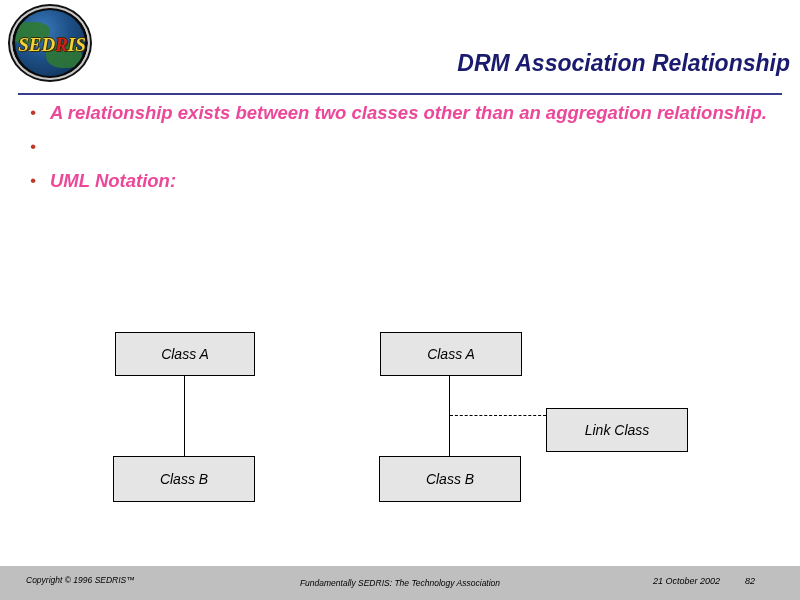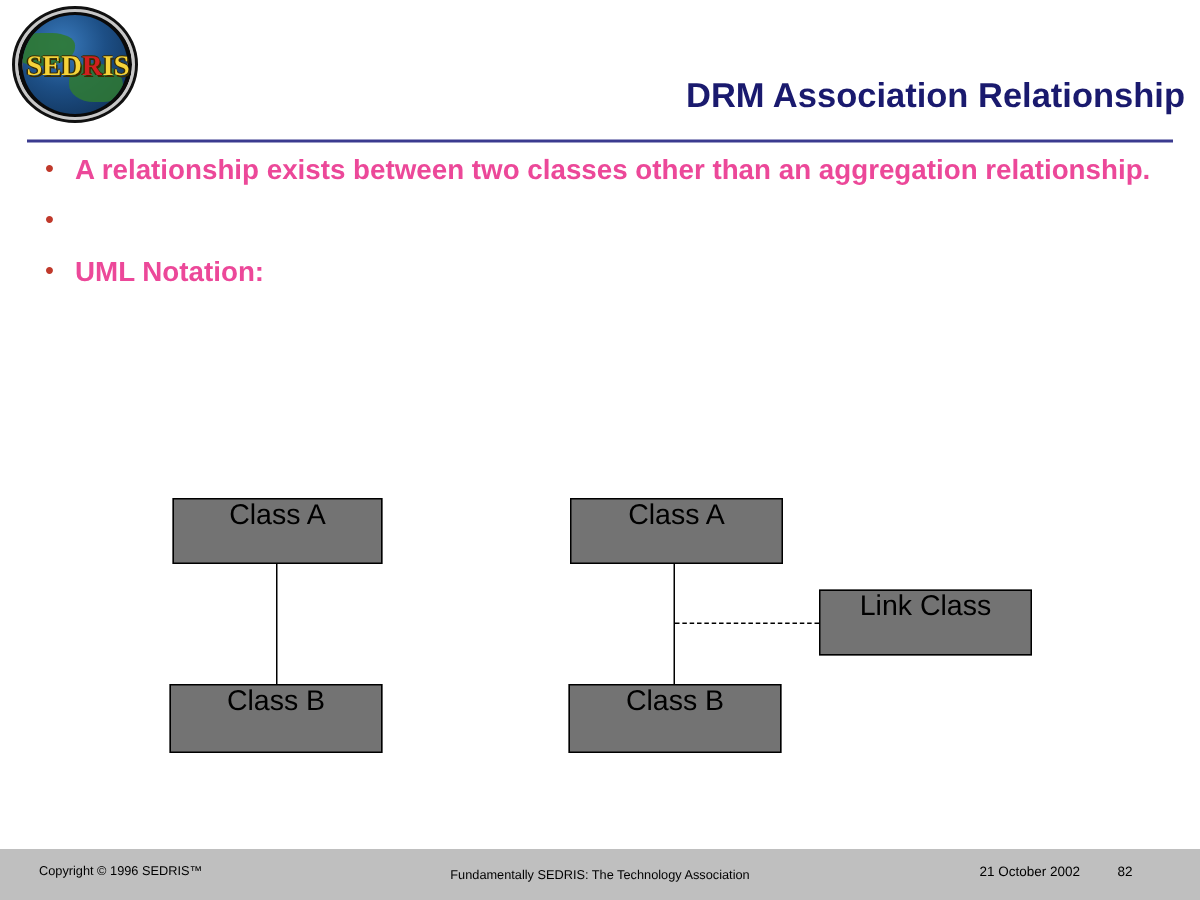--- a/index.html
+++ b/index.html
@@ -7,20 +7,21 @@
     margin: 0; padding: 0;
     width: 800px; height: 600px;
     background: #ffffff;
     font-family: "Liberation Sans", sans-serif;
     overflow: hidden;
   }
   #slide {
     position: relative;
     width: 668px; height: 600px;
     background: #ffffff;
+    font-style: italic;
   }
 
   
   #logo {
     position: absolute;
     left: 6px; top: 4px;
     width: 92px; height: 78px;
   }
   #logo .globe {
     position: absolute;
@@ -117,26 +118,26 @@
   }
 
   
   #diagram {
     position: absolute;
     left: 0; top: 300px;
     width: 800px; height: 240px;
   }
   .uml-box {
     position: absolute;
-    background: #737373;
+    background: #e5e5e5;
     border: 1px solid #000000;
-    font-size: 19px;
+    font-size: 14px;
     color: #000000;
     display: flex;
-    align-items: flex-start;
+    align-items: center;
     justify-content: center;
   }
   .link-line {
     position: absolute;
     background: #000000;
   }
   .dashed {
     position: absolute;
     border-top: 1px dashed #000000;
     height: 0;
@@ -144,21 +145,21 @@
 
   
   #boxA1 { left: 115px; top: 32px; width: 140px; height: 44px; }
   #boxB1 { left: 113px; top: 156px; width: 142px; height: 46px; }
   #line1 { left: 184px; top: 76px; width: 1px; height: 80px; }
 
   
   #boxA2 { left: 380px; top: 32px; width: 142px; height: 44px; }
   #boxB2 { left: 379px; top: 156px; width: 142px; height: 46px; }
   #line2 { left: 449px; top: 76px; width: 1px; height: 80px; }
-  #boxLink { left: 546px; top: 93px; width: 142px; height: 44px; }
+  #boxLink { left: 546px; top: 108px; width: 142px; height: 44px; }
   #dash1 { left: 450px; top: 115px; width: 96px; }
 
   
   #footer-band {
     position: absolute;
     left: 0; top: 566px;
     width: 800px; height: 34px;
     background: #bfbfbf;
   }
   #footer-copyright {

